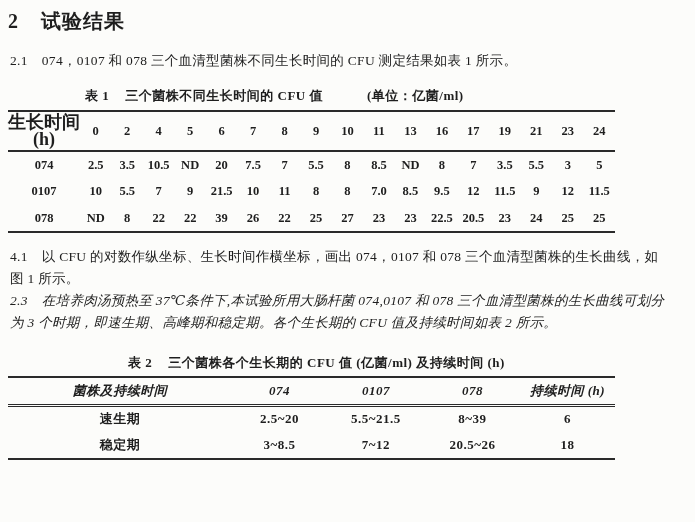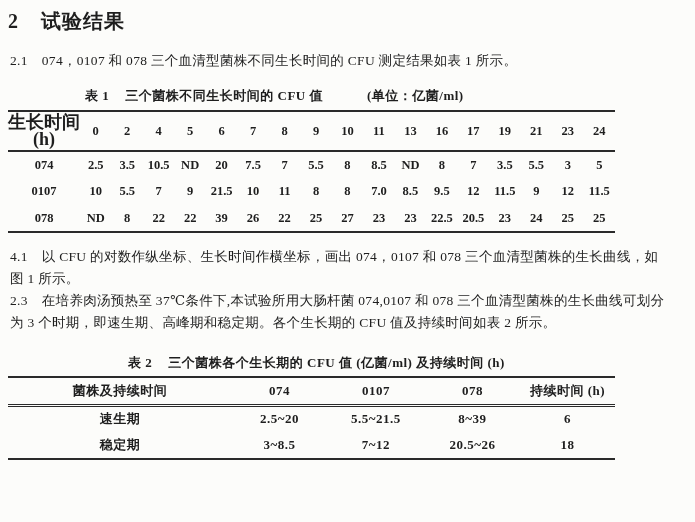--- a/index.html
+++ b/index.html
@@ -10,41 +10,41 @@
     font-weight:500;
     -webkit-font-smoothing:antialiased;
   }
   .heading { margin:8px 0 0 8px; font-size:20px; font-weight:bold; letter-spacing:1px; }
   .heading .num { margin-right:22px; }
 
   .para { margin:0 30px 0 10px; font-size:13.5px; line-height:22px; letter-spacing:0.3px; }
   .pnum { margin-right:14px; }
   .p21 { margin-top:15px; }
   .p22 { margin-top:13px; }
-  .p23 { margin-top:0; }
+  .p23 { margin-top:0;font-style:italic; }
 
   .caption { font-size:13px; font-weight:bold; letter-spacing:0.5px; }
   .caption .label { margin-right:16px; }
   .t1caption { margin:15px 0 0 85px; }
   .t1caption .unit { margin-left:44px; }
   .t2caption { margin:20px 0 0 128px; }
 
   table { border-collapse:collapse; table-layout:fixed; margin-left:8px; width:607px; }
   .t1, .t2 { border-top:2px solid #2a2a2a; border-bottom:2px solid #2a2a2a; }
   .t1 { margin-top:5px; font-size:12.5px; }
   .t1 thead tr { border-bottom:2px solid #2a2a2a; }
   .t1 th, .t1 td { padding:0; text-align:center; font-weight:600; }
   .t1 thead tr { height:40px; }
   .t1 tbody tr { height:27px; }
   .corner div { line-height:17px; font-size:18px; }
 
   .footnote { margin:7px 0 0 34px; font-size:12px; font-weight:600; letter-spacing:1.5px; }
 
   .t2 { margin-top:4px; font-size:13px; }
-  .t2 thead tr { border-bottom:3px double #2a2a2a; height:28px; }
+  .t2 thead tr { border-bottom:3px double #2a2a2a; height:28px;font-style:italic; }
   .t2 tbody tr { height:27px; }
   .t2 th, .t2 td { padding:0; text-align:center; font-weight:600; letter-spacing:0.5px; }
 </style>
 </head>
 <body>
 
 <div>
 
   <div class="heading">
     <span class="num">2</span><span>试验结果</span>

